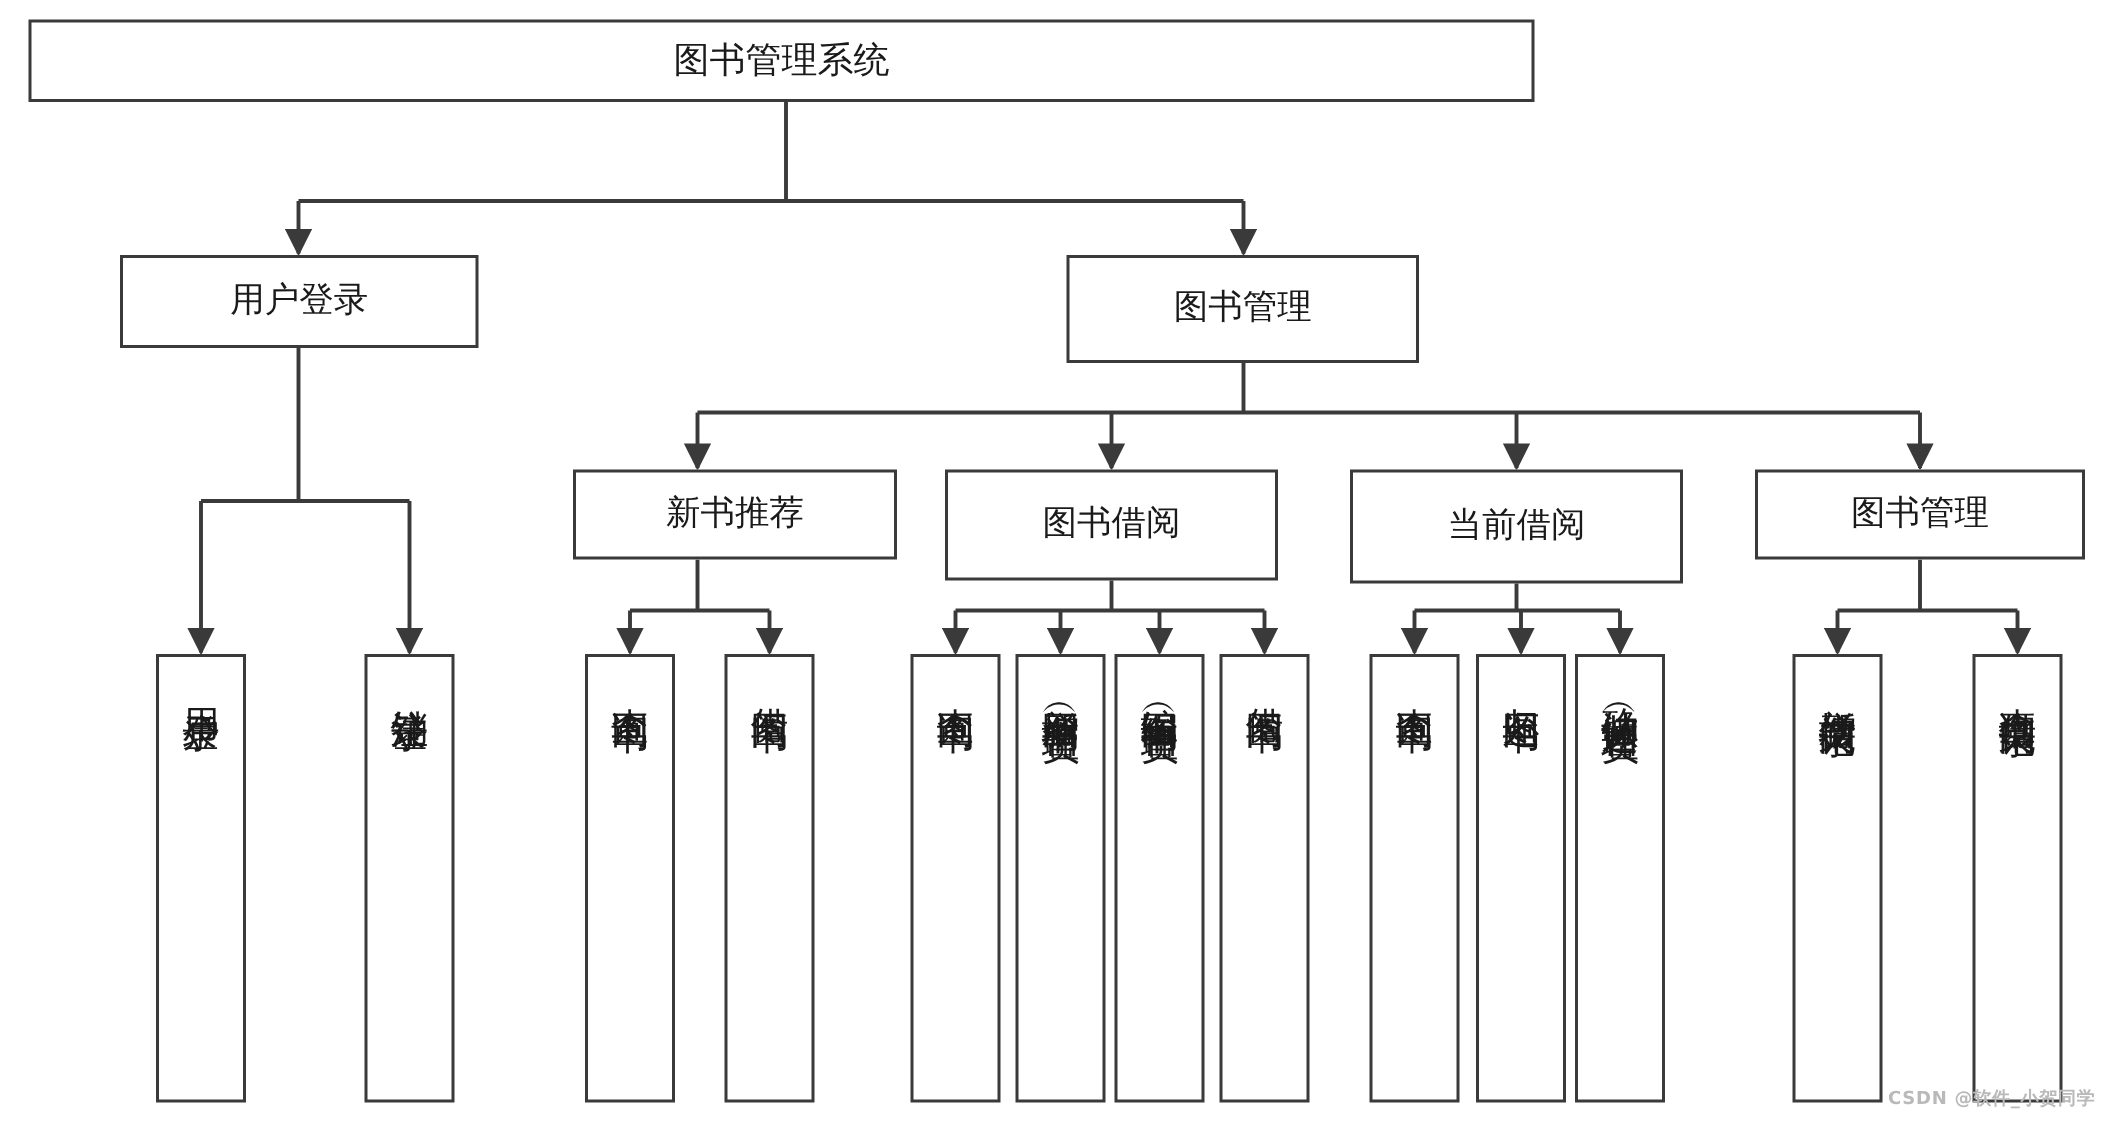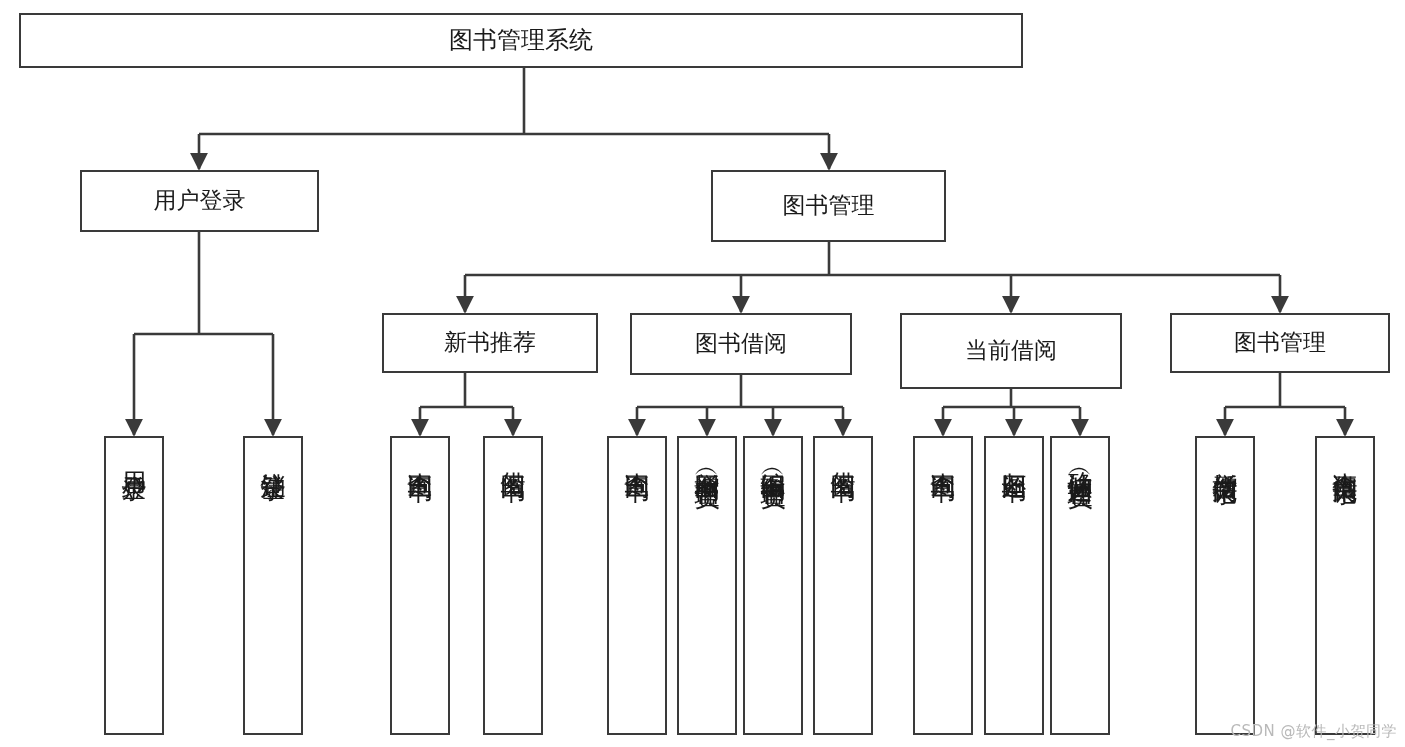--- a/index.html
+++ b/index.html
@@ -60,25 +60,26 @@
     writing-mode: vertical-rl;
     text-orientation: upright;
     font-size: 25px;
     letter-spacing: 2px;
     line-height: 1;
   }
   #watermark {
     position: absolute;
     right: 8px;
     bottom: 6px;
-    font-size: 15px;
+    font-size: 12px;
     color: #b9b9b9;
     letter-spacing: 0.5px;
     font-family: "DejaVu Sans", "Liberation Sans", sans-serif;
     pointer-events: none;
+    font-weight: bold;
   }
 </style>
 </head>
 <body>
 
 <div id="diagram-root">
 
   <svg class="edges" viewBox="0 0 1405 747" xmlns="http://www.w3.org/2000/svg">
     <defs>
       <marker id="arrowhead" viewBox="0 0 10 10" refX="9" refY="5" markerWidth="7" markerHeight="7" orient="auto-start-reverse">
@@ -129,21 +130,21 @@
   <div id="node-layer">
       <div class="node horiz" style="left: 80px; top: 170px; width: 239px; height: 62px;">
         <span class="label">用户登录</span>
       </div>
       <div class="node horiz" style="left: 711px; top: 170px; width: 235px; height: 72px;">
         <span class="label">图书管理</span>
       </div>
       <div class="node horiz" style="left: 362px; top: 313px; width: 216px; height: 60px; margin-left: 20px;">
         <span class="label">新书推荐</span>
       </div>
-      <div class="node horiz" style="left: 630px; top: 313px; width: 222px; height: 62px;">
+      <div class="node horiz" style="left: 630px; top: 313px; width: 222px; height: 74px;">
         <span class="label">图书借阅</span>
       </div>
       <div class="node horiz" style="left: 900px; top: 313px; width: 222px; height: 76px;">
         <span class="label">当前借阅</span>
       </div>
       <div class="node horiz" style="left: 1170px; top: 313px; width: 220px; height: 60px;">
         <span class="label">图书管理</span>
       </div>
       <div class="node vert" style="left: 104px; top: 436px; width: 60px; height: 299px;">
         <span class="label">用户登录</span>

